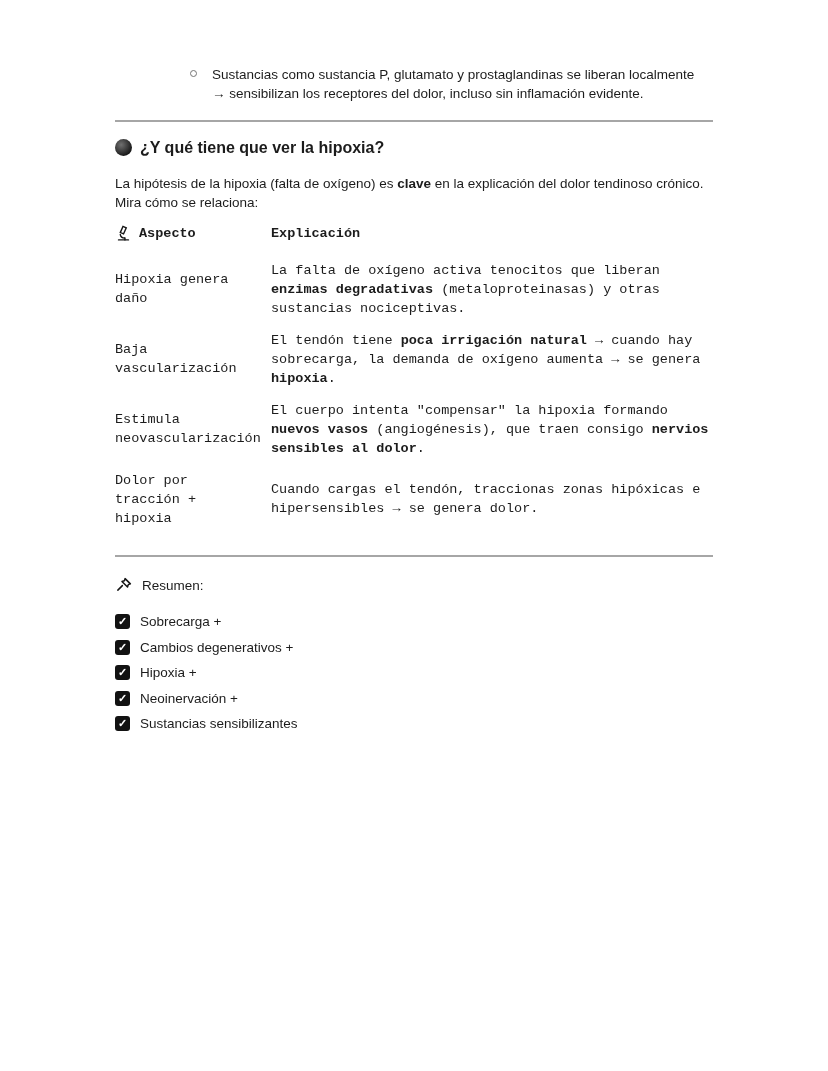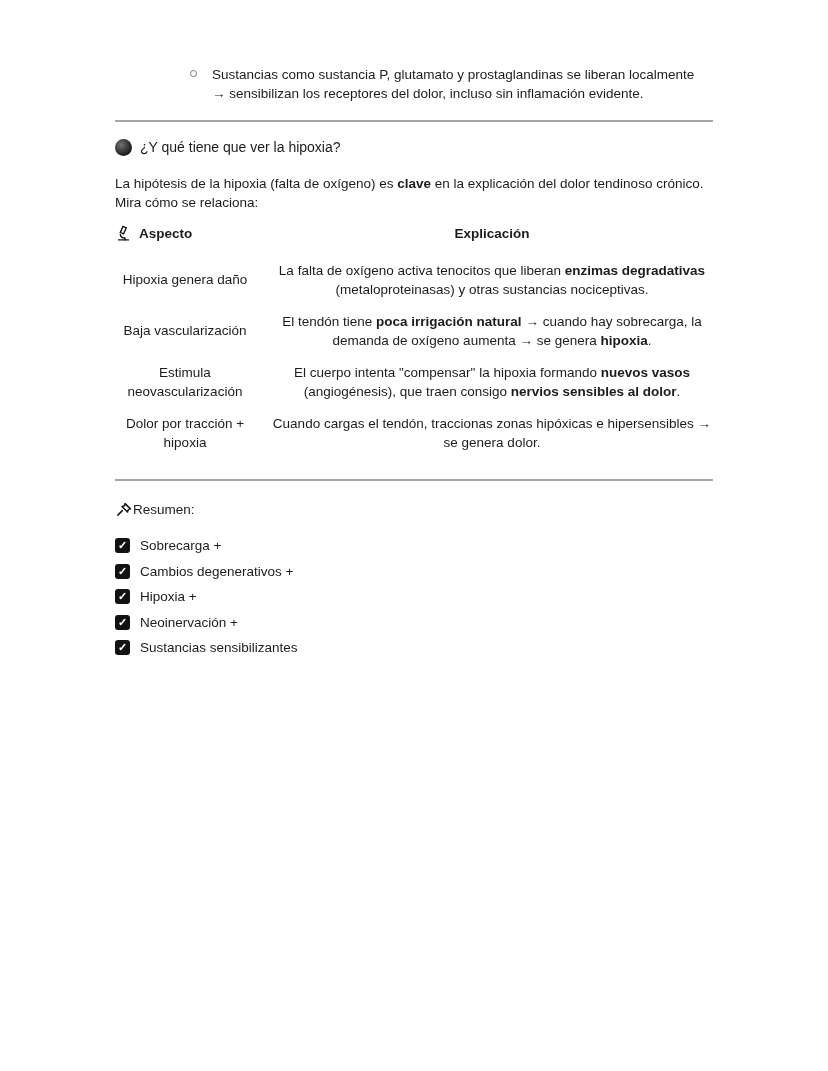--- a/index.html
+++ b/index.html
@@ -30,39 +30,39 @@
     margin-right: 15px;
     flex: none;
   }
   .bullet-text { width: 494px; }
   
   .divider { height: 2px; background: #a6a6a6; margin-top: 17px; }
   .divider.second { margin-top: 21px; }
   
   .heading {
     display: flex; align-items: center; gap: 8px;
-    font-weight: normal; font-size: 14px;
+    font-weight: bold; font-size: 16px;
     margin-top: 16px;
   }
   .emoji-circle {
     width: 17px; height: 17px; border-radius: 50%;
     background: radial-gradient(circle at 36% 34%, #707070 0%, #3a3a3a 45%, #141414 75%);
     flex: none;
   }
   .intro { margin-top: 17px; }
   
   table { border-collapse: collapse; width: 100%; margin-top: 12px; table-layout: fixed; }
-  th, td { text-align: center; vertical-align: middle; padding: 0; }
+  th, td { text-align: left; vertical-align: middle; padding: 0; font-family: Liberation Mono, monospace; }
   th { font-weight: bold; padding-bottom: 11px; }
   td { padding: 6.5px 0; }
   .col-aspecto { width: 156px; padding-right: 16px; }
   .th-flex { display: flex; align-items: center; gap: 7px; }
   .icon-svg { flex: none; display: block; }
   
-  .summary-title { display: flex; align-items: flex-end; margin-top: 19px; }
+  .summary-title { display: flex; align-items: flex-start; gap: 9px; margin-top: 19px; }
   .summary-intro { margin-top: 3px; }
   .checklist { margin-top: 17px; }
   .check-item { display: flex; align-items: center; gap: 10px; margin-bottom: 6.5px; }
   .checkbox {
     width: 15px; height: 15px;
     background: #121212;
     border-radius: 3px;
     color: #ffffff;
     display: flex; align-items: center; justify-content: center;
     font-size: 11px; font-weight: bold;

